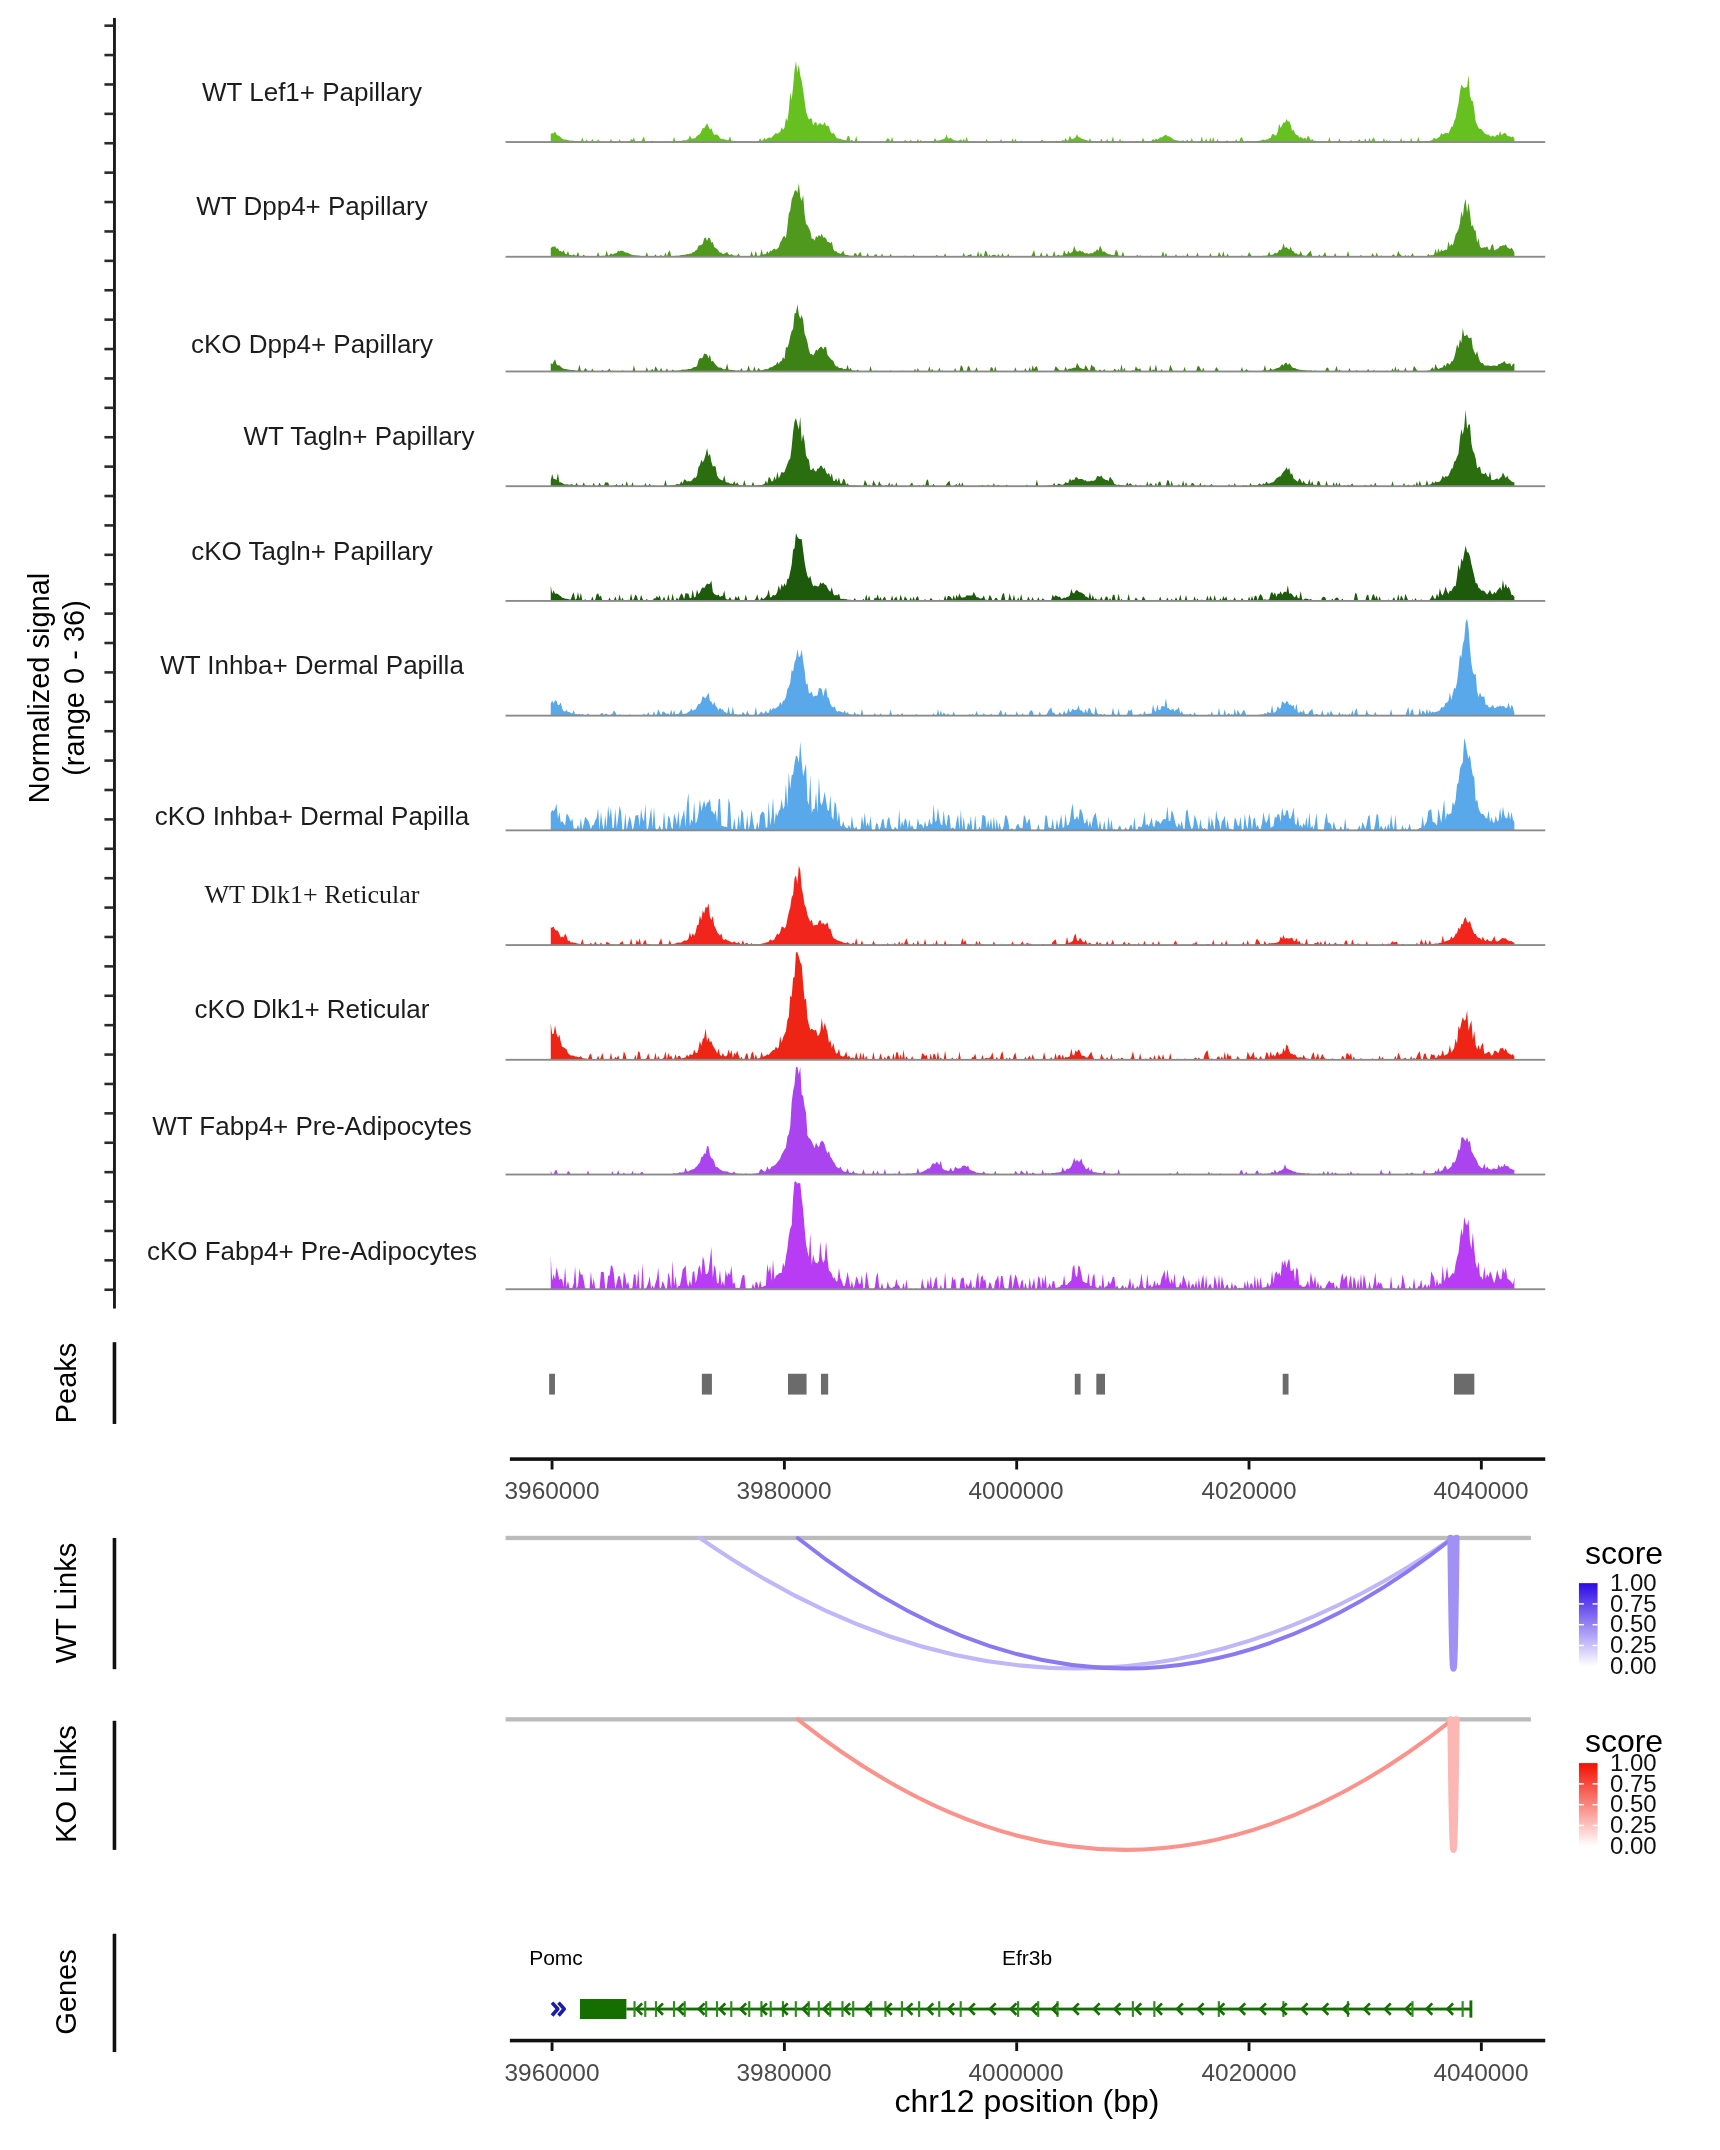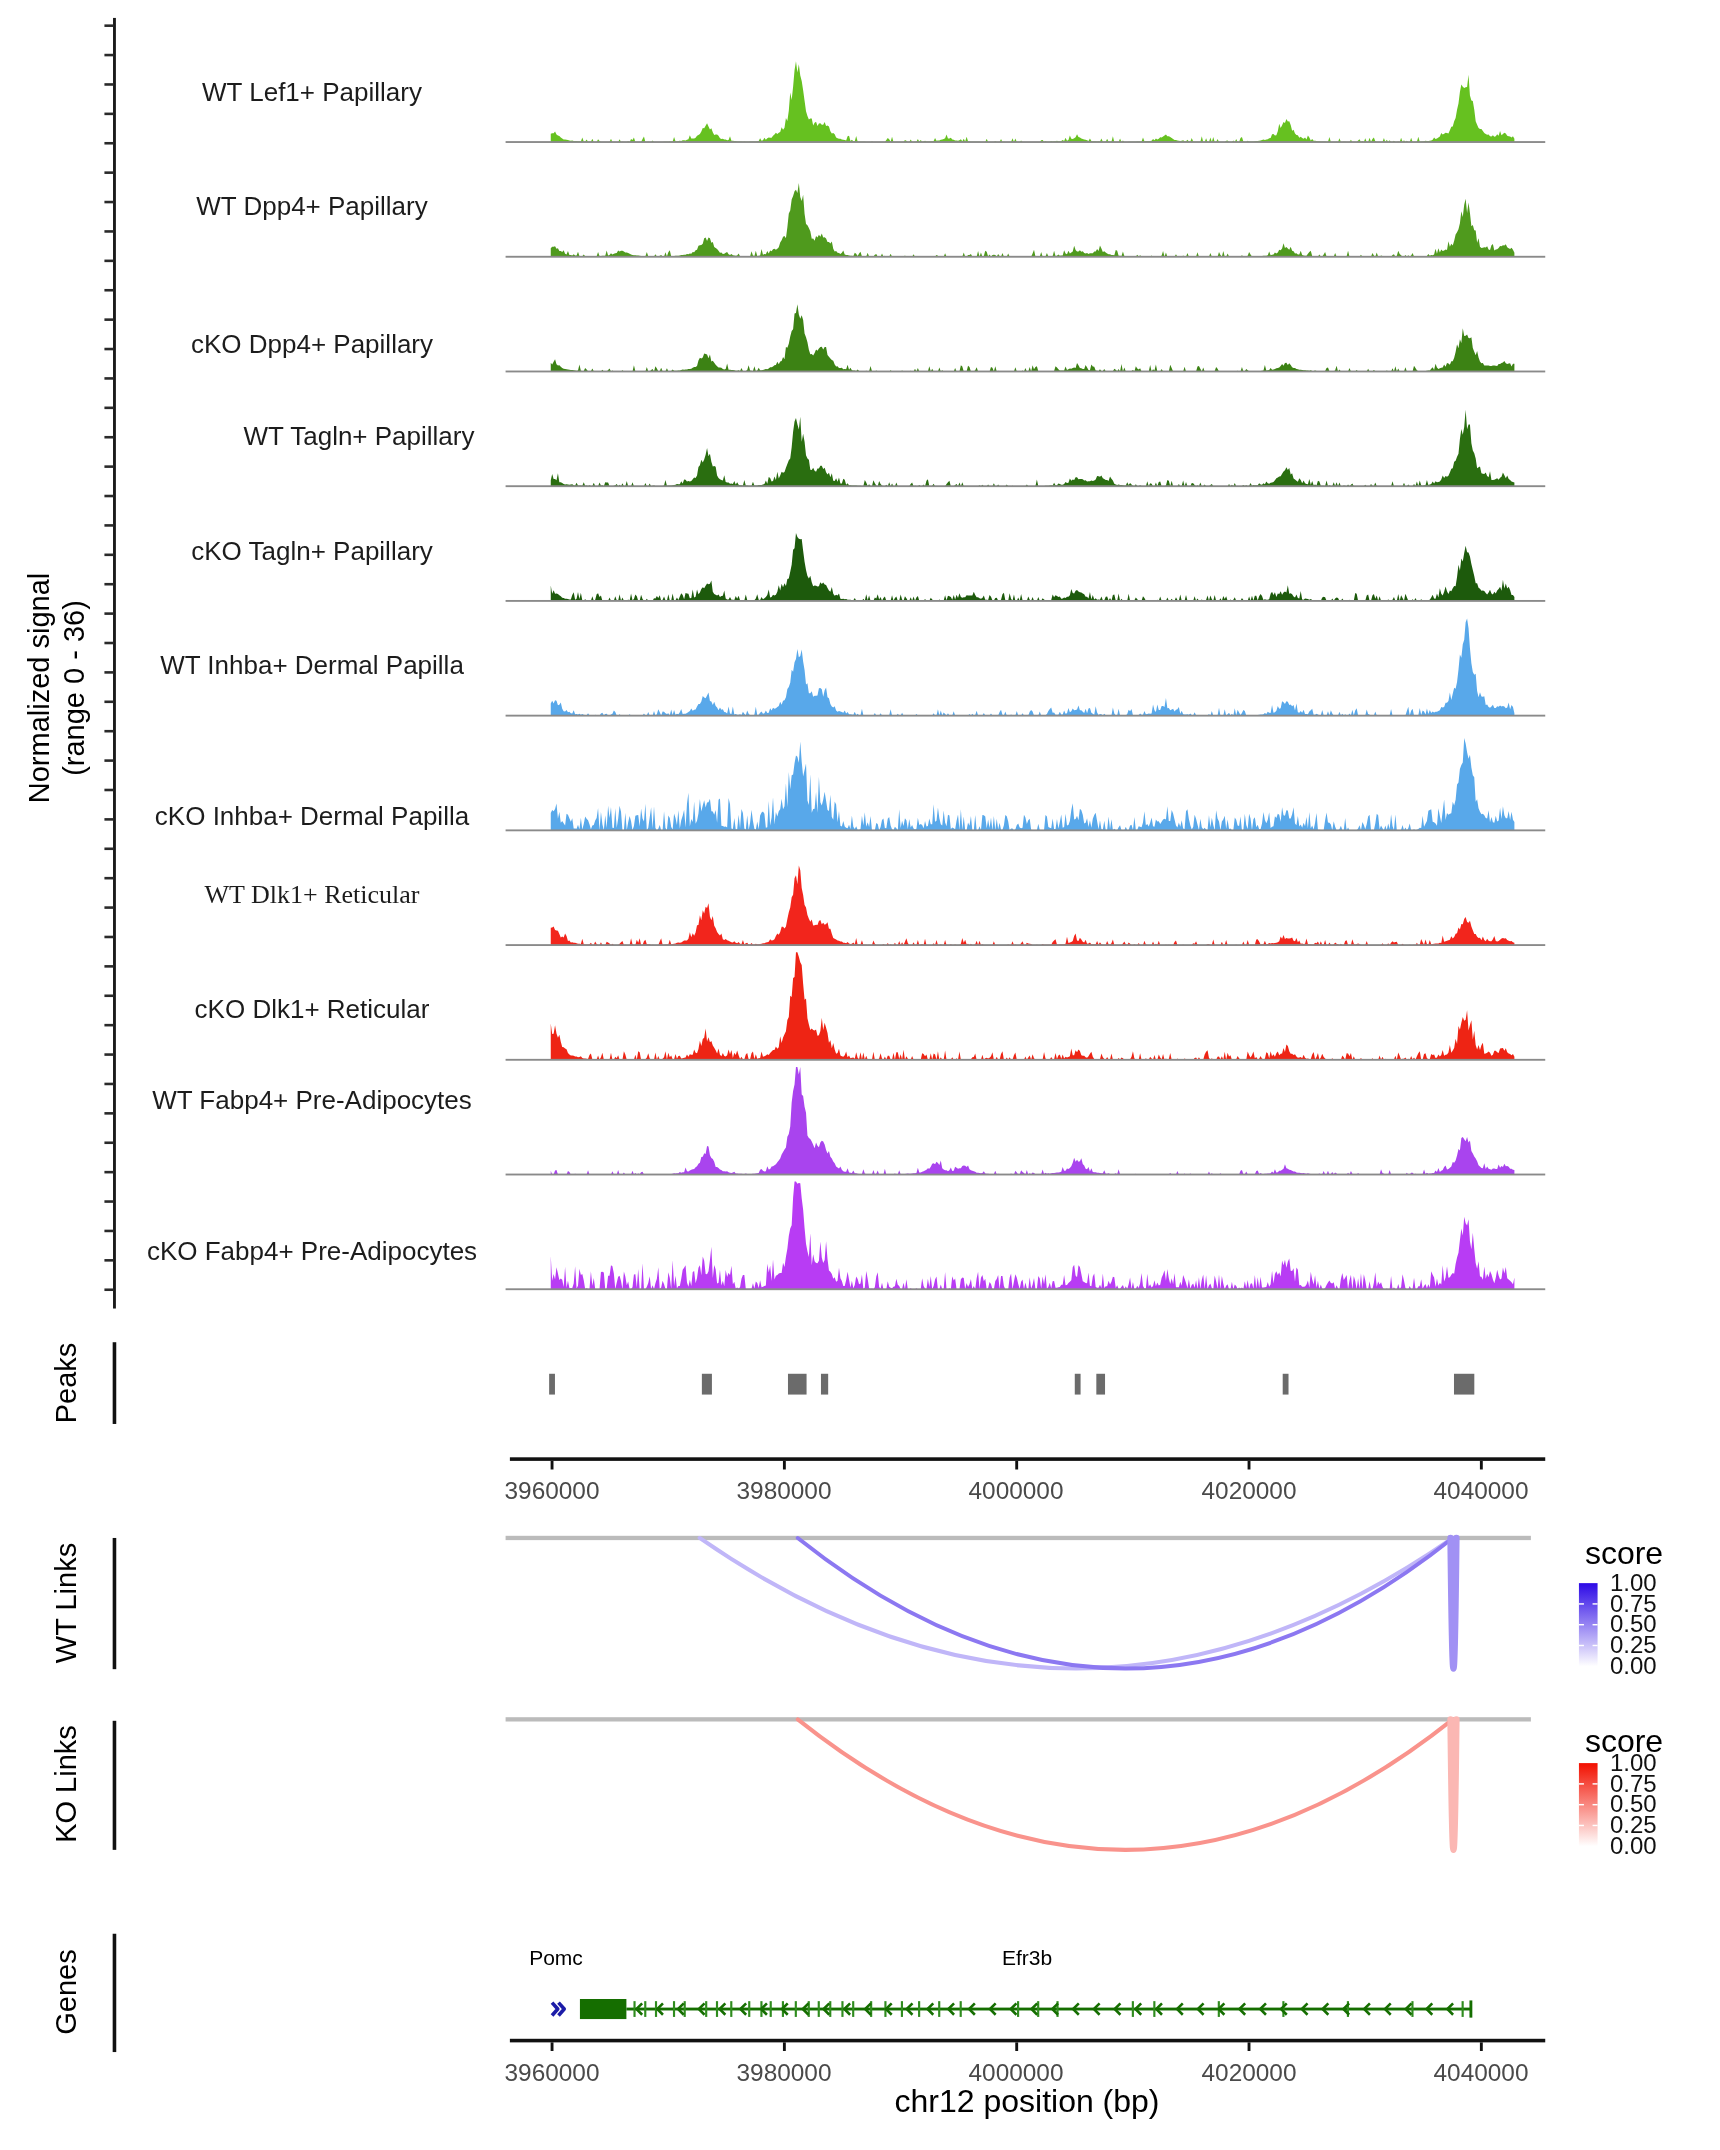--- a/index.html
+++ b/index.html
@@ -256,21 +256,21 @@
   <div id="dyn-labels">
       <div class="lbl track-label" style="left: 312px; top: 92px;">WT Lef1+ Papillary</div>
       <div class="lbl track-label" style="left: 312px; top: 206px;">WT Dpp4+ Papillary</div>
       <div class="lbl track-label" style="left: 312px; top: 321px; margin-top: 23px;">cKO Dpp4+ Papillary</div>
       <div class="lbl track-label" style="left: 312px; top: 436px; margin-left: 47px;">WT Tagln+ Papillary</div>
       <div class="lbl track-label" style="left: 312px; top: 551px;">cKO Tagln+ Papillary</div>
       <div class="lbl track-label" style="left: 312px; top: 665px;">WT Inhba+ Dermal Papilla</div>
       <div class="lbl track-label" style="left: 312px; top: 780px; margin-top: 36px;">cKO Inhba+ Dermal Papilla</div>
       <div class="lbl track-label" style="left: 312px; top: 895px; font-family: Liberation Serif, serif;">WT Dlk1+ Reticular</div>
       <div class="lbl track-label" style="left: 312px; top: 1009px;">cKO Dlk1+ Reticular</div>
-      <div class="lbl track-label" style="left: 312px; top: 1100px; text-align: right;">WT Fabp4+ Pre-Adipocytes</div>
+      <div class="lbl track-label" style="left: 312px; top: 1126px; text-align: right;">WT Fabp4+ Pre-Adipocytes</div>
       <div class="lbl track-label" style="left: 312px; top: 1239px; margin-top: 12px;">cKO Fabp4+ Pre-Adipocytes</div>
       <div class="lbl ticklab" style="left: 552px; top: 1491px;">3960000</div>
       <div class="lbl ticklab" style="left: 784px; top: 1491px;">3980000</div>
       <div class="lbl ticklab" style="left: 1016px; top: 1491px;">4000000</div>
       <div class="lbl ticklab" style="left: 1249px; top: 1491px;">4020000</div>
       <div class="lbl ticklab" style="left: 1481px; top: 1491px;">4040000</div>
       <div class="lbl ticklab" style="left: 552px; top: 2073px;">3960000</div>
       <div class="lbl ticklab" style="left: 784px; top: 2073px;">3980000</div>
       <div class="lbl ticklab" style="left: 1016px; top: 2073px;">4000000</div>
       <div class="lbl ticklab" style="left: 1249px; top: 2073px;">4020000</div>

